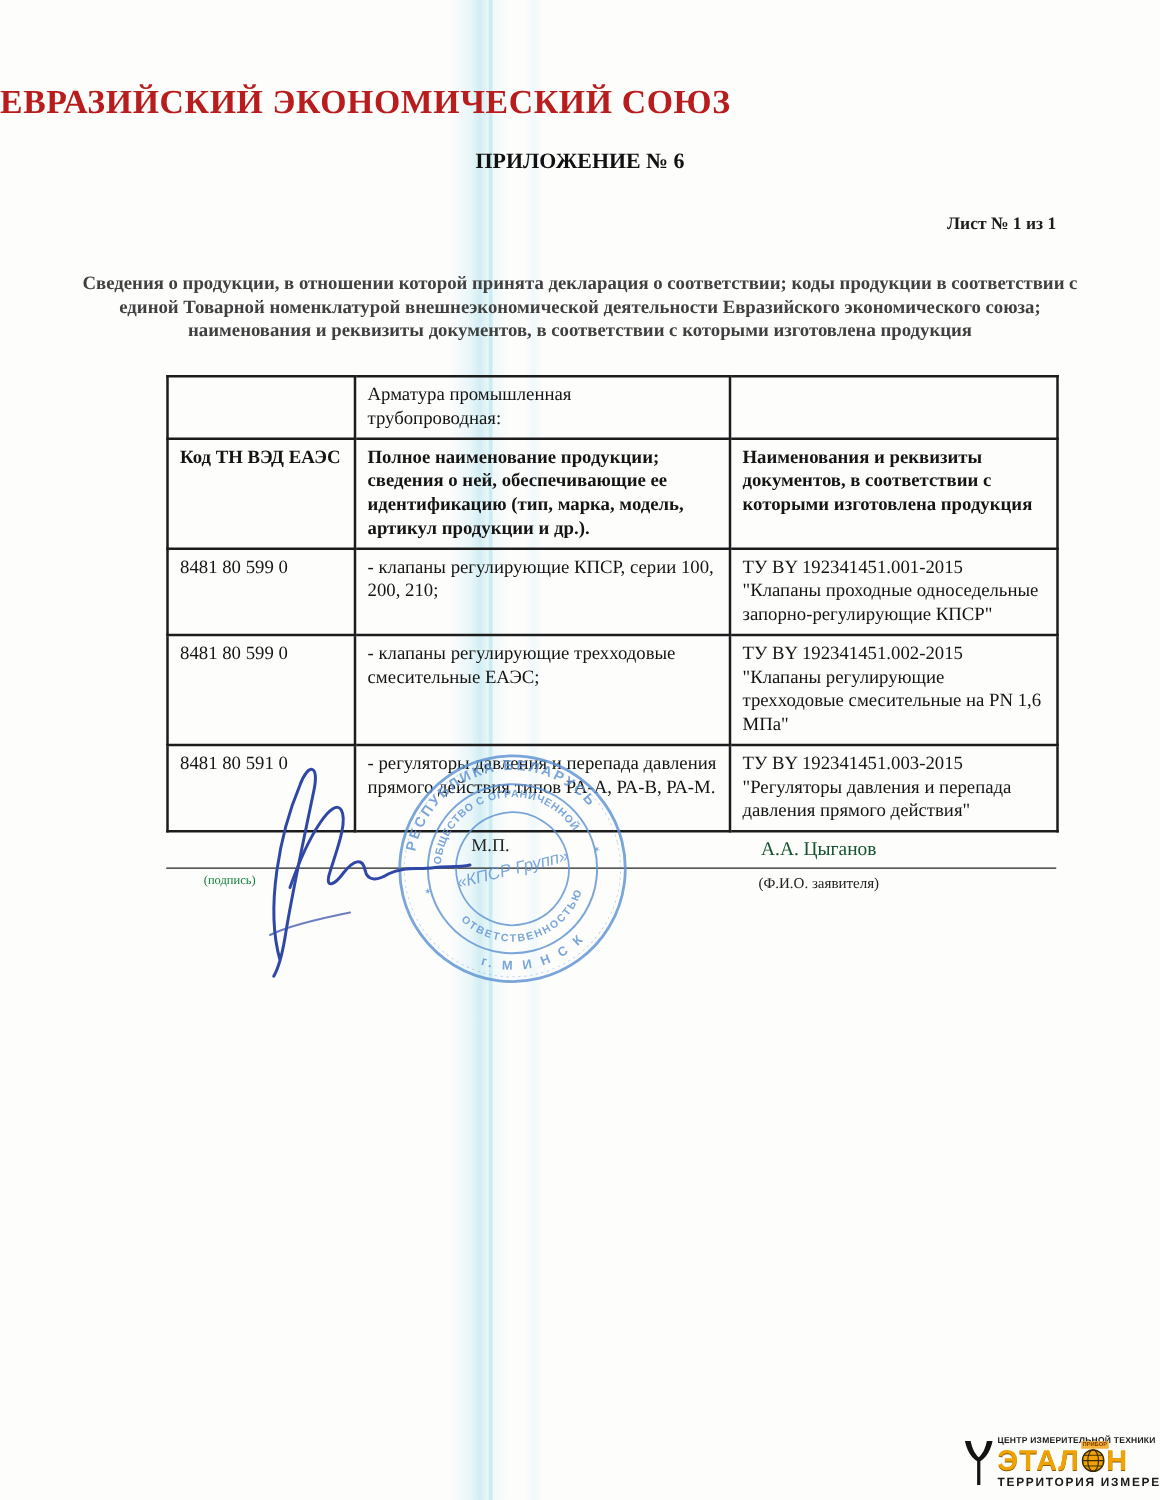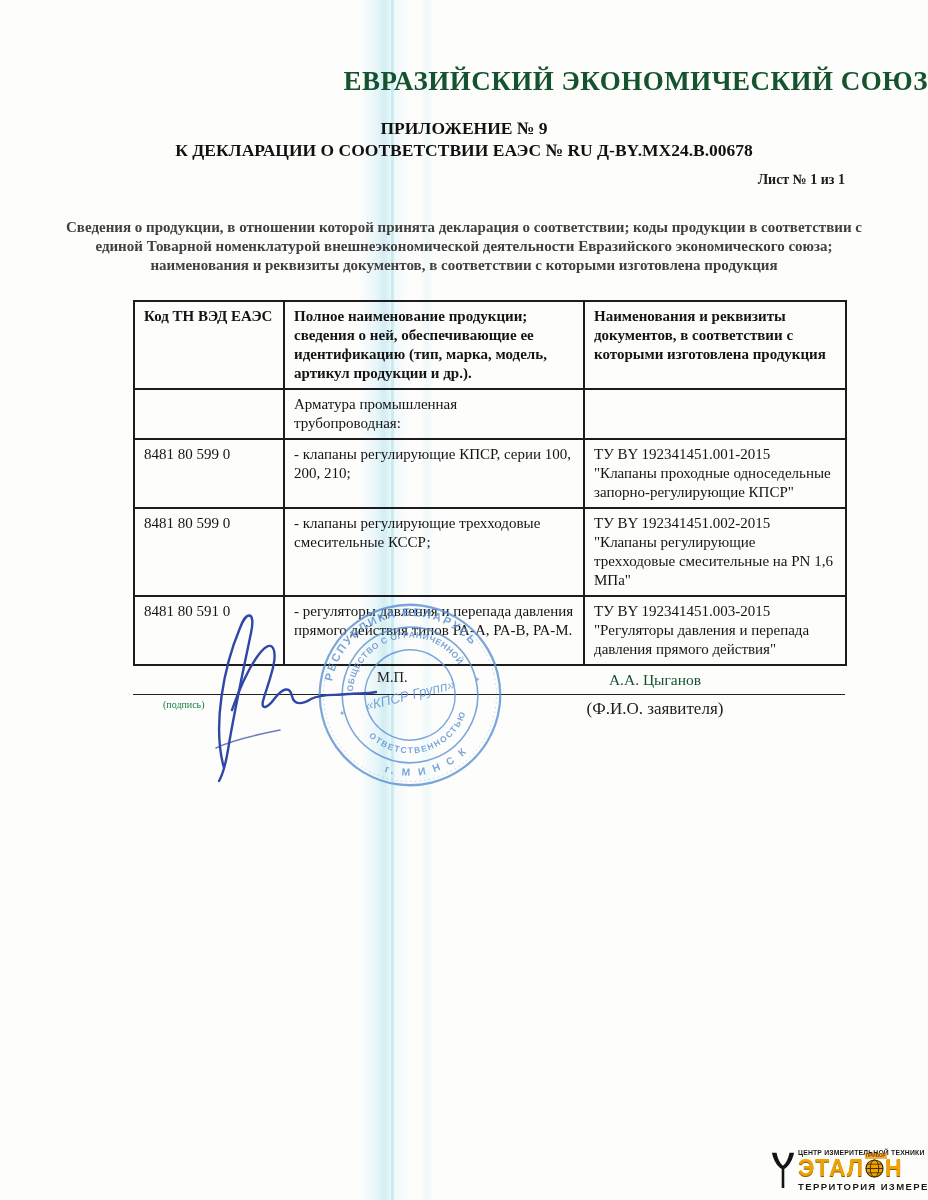--- a/index.html
+++ b/index.html
@@ -14,21 +14,21 @@
     color:#1a1a1a;
   }
   
   .band{position:absolute;top:0;height:100%;pointer-events:none;}
   .band.b1{left:360px;width:48px;background:linear-gradient(90deg,rgba(214,240,246,0) 0%,rgba(200,234,242,.40) 35%,rgba(184,228,238,.62) 50%,rgba(200,234,242,.32) 65%,rgba(214,240,246,0) 100%);}
   .band.b2{left:391px;width:3px;background:rgba(170,224,238,.5);}
   .band.b3{left:420px;width:14px;background:linear-gradient(90deg,rgba(210,238,244,0),rgba(205,236,243,.28),rgba(210,238,244,0));}
 
   .doc-title{
     position:absolute;top:66px;left:0;width:100%;
-    text-align:right;font-size:27px;font-weight:bold;letter-spacing:.5px;color:#14532d;
+    text-align:left;font-size:27px;font-weight:bold;letter-spacing:.5px;color:#b91c1c;
   }
   .appendix-1{position:absolute;top:118px;left:0;width:100%;text-align:center;font-size:17.5px;font-weight:bold;color:#111;}
   .appendix-2{position:absolute;top:140px;left:0;width:100%;text-align:center;font-size:17.5px;font-weight:bold;color:#111;}
   .sheet-no{position:absolute;top:172px;right:83px;font-size:14px;color:#1c1c1c;font-weight:bold;}
   .intro{
     position:absolute;top:203px;left:64px;width:800px;
     text-align:center;font-size:15px;font-weight:bold;line-height:19px;color:#404040;
   }
 
   table.decl{
@@ -45,21 +45,21 @@
   table.decl th{font-weight:bold;}
   th.just, td.just{text-align:justify;}
   .pre{white-space:pre-line;}
   td.bold, th.bold{font-weight:bold;}
 
   
   .sign-line{position:absolute;top:694px;left:133px;width:712px;border-top:1.6px solid #222;z-index:1;}
   .cap-sign{position:absolute;top:699px;left:163px;font-size:10px;color:#15803d;z-index:1;}
   .mp{position:absolute;top:669px;left:336px;font-size:14.5px;color:#222;z-index:1;margin-left:41px;}
   .fio-name{position:absolute;top:671px;left:560px;width:190px;text-align:center;font-size:15.5px;color:#14532d;z-index:1;}
-  .cap-fio{position:absolute;top:699px;left:560px;width:190px;text-align:center;font-size:17px;color:#222;z-index:1;}
+  .cap-fio{position:absolute;top:699px;left:560px;width:190px;text-align:center;font-size:12px;color:#222;z-index:1;}
   .signature-svg{position:absolute;top:598px;left:172px;z-index:3;}
   .stamp-svg{position:absolute;top:601px;left:316px;z-index:2;opacity:.82;}
   .stamp-svg text{font-family:"Liberation Sans", sans-serif;}
 
   
   .logo{position:absolute;right:8px;bottom:8px;width:150px;display:flex;align-items:flex-end;gap:2px;font-family:"Liberation Sans", sans-serif;}
   .logo-icon{flex:0 0 auto;}
   .logo-text{display:flex;flex-direction:column;align-items:flex-start;}
   .logo-top{font-size:6.8px;font-weight:bold;color:#1a1a1a;letter-spacing:.2px;white-space:nowrap;}
   .logo-brand{display:flex;align-items:center;line-height:1;margin:1px 0 1px 0;}
@@ -71,51 +71,50 @@
 </head>
 <body>
 
 <div class="page">
 
   <div class="band b1"></div>
   <div class="band b2"></div>
   <div class="band b3"></div>
 
   <div class="doc-title">ЕВРАЗИЙСКИЙ ЭКОНОМИЧЕСКИЙ СОЮЗ</div>
-  <div class="appendix-1">ПРИЛОЖЕНИЕ № 9</div>
-  <div class="appendix-2">К ДЕКЛАРАЦИИ О СООТВЕТСТВИИ ЕАЭС № RU Д-BY.MX24.B.00678</div>
+  <div class="appendix-1">ПРИЛОЖЕНИЕ № 6</div>
   <div class="sheet-no">Лист № 1 из 1</div>
   <p class="intro">Сведения о продукции, в отношении которой принята декларация о соответствии; коды продукции в соответствии с единой Товарной номенклатурой внешнеэкономической деятельности Евразийского экономического союза; наименования и реквизиты документов, в соответствии с которыми изготовлена продукция</p>
 
   <table class="decl">
     <colgroup>
         <col style="width:150px">
         <col style="width:300px">
         <col style="width:262px">
       </colgroup>
     <tbody>
-        <tr style="height:82px">
-      <th>Код ТН ВЭД ЕАЭС</th>
-      <th class="just">Полное наименование продукции; сведения о ней, обеспечивающие ее идентификацию (тип, марка, модель, артикул продукции и др.).</th>
-      <th>Наименования и реквизиты документов, в соответствии с которыми изготовлена продукция</th>
-    </tr>
-    <tr style="height:48px">
+        <tr style="height:48px">
       <td></td>
       <td class="bold pre">Арматура промышленная
 трубопроводная:</td>
       <td></td>
+    </tr>
+    <tr style="height:82px">
+      <th>Код ТН ВЭД ЕАЭС</th>
+      <th class="just">Полное наименование продукции; сведения о ней, обеспечивающие ее идентификацию (тип, марка, модель, артикул продукции и др.).</th>
+      <th>Наименования и реквизиты документов, в соответствии с которыми изготовлена продукция</th>
     </tr>
     <tr style="height:64px">
       <td>8481 80 599 0</td>
       <td class="just">- клапаны регулирующие КПСР, серии 100, 200, 210;</td>
       <td class="pre">ТУ BY 192341451.001-2015 "Клапаны проходные односедельные запорно-регулирующие КПСР"</td>
     </tr>
     <tr style="height:65px">
       <td>8481 80 599 0</td>
-      <td class="just">- клапаны регулирующие трехходовые смесительные КССР;</td>
+      <td class="just">- клапаны регулирующие трехходовые смесительные ЕАЭС;</td>
       <td class="pre">ТУ BY 192341451.002-2015 "Клапаны регулирующие трехходовые смесительные на PN 1,6 МПа"</td>
     </tr>
     <tr style="height:63px">
       <td>8481 80 591 0</td>
       <td class="just">- регуляторы давления и перепада давления прямого действия типов РА-А, РА-В, РА-М.</td>
       <td class="pre">ТУ BY 192341451.003-2015
 "Регуляторы давления и перепада давления прямого действия"</td>
     </tr>
   </tbody>
     </table>

